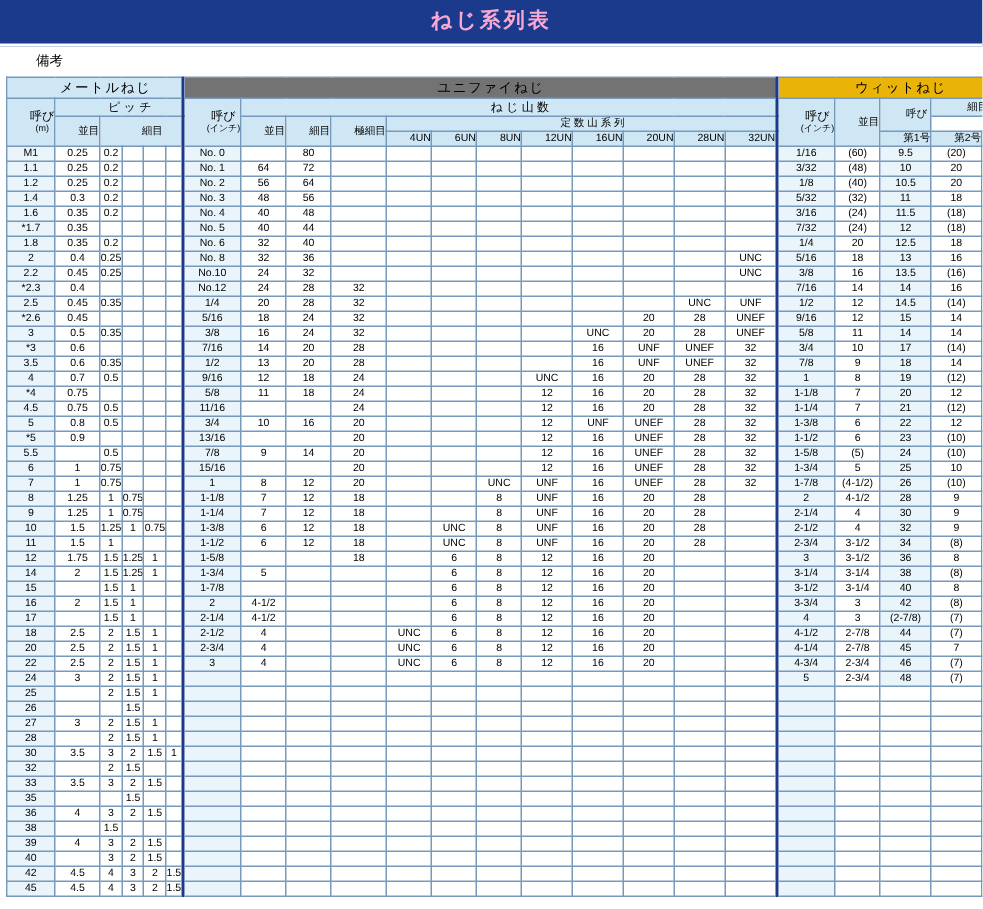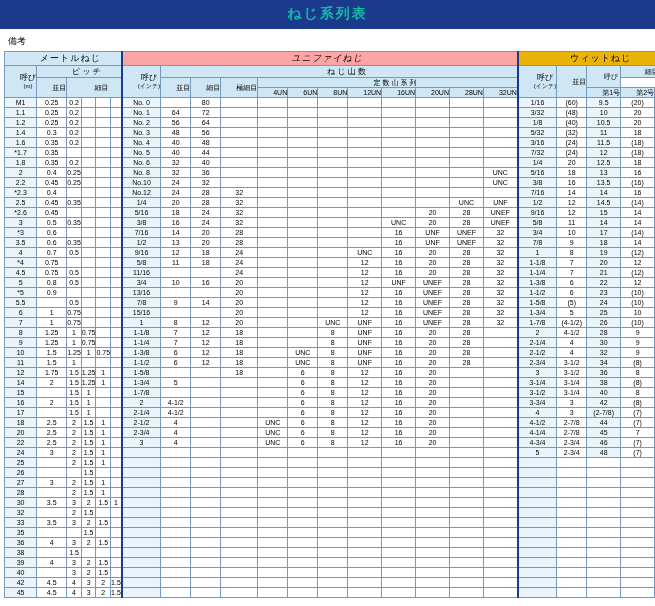--- a/index.html
+++ b/index.html
@@ -6,32 +6,33 @@
   body{
     width:655px;height:606px;
     background:#ffffff;
     font-family:"Liberation Sans","DejaVu Sans",sans-serif;
     font-size:8px;
     color:#000;
     overflow:hidden;
   }
   .title-bar{
     background:#1b3a8c;
-    color:#14b8a6;
+    color:#f9a8d4;
     text-align:center;
     font-size:14px;
     font-weight:bold;
     letter-spacing:2px;
     padding:5px 0 6px 0;
     border-bottom:2px solid #fff;
   }
   .notes{
-    padding:4px 0 3px 8px;
+    padding:4px 0 3px 24px;
     font-size:9px;
     line-height:13px;
+    font-family:Liberation Mono, monospace;
   }
   .notes-row{display:flex;}
   .notes-label{width:34px;flex:none;}
   .notes-list{flex:1;}
   table{
     border-collapse:collapse;
     table-layout:fixed;
     margin-left:4px;
     font-size:7px;
   }
@@ -41,21 +42,21 @@
     text-align:center;
     vertical-align:middle;
     line-height:9px;
     height:9px;
     font-weight:normal;
     white-space:nowrap;
     overflow:hidden;
   }
   th{background:#cfe7f5;padding-left:15px;}
   .hdr-metric{background:#cfe7f5;}
-  .hdr-unified{background:#fca5a5;font-style:italic;}
+  .hdr-unified{background:#737373;}
   .hdr-whit{background:#eab308;text-align:center;}
   td.lbl{background:#eaf5fb;}
   .vsep{border-left:2px solid #1b3a8c;}
   .grp-title{font-size:9px;letter-spacing:1px;height:13px;}
   .sub-title{font-size:8px;height:11px;}
   .tiny{font-size:6px;}
 </style>
 </head>
 <body>
 

